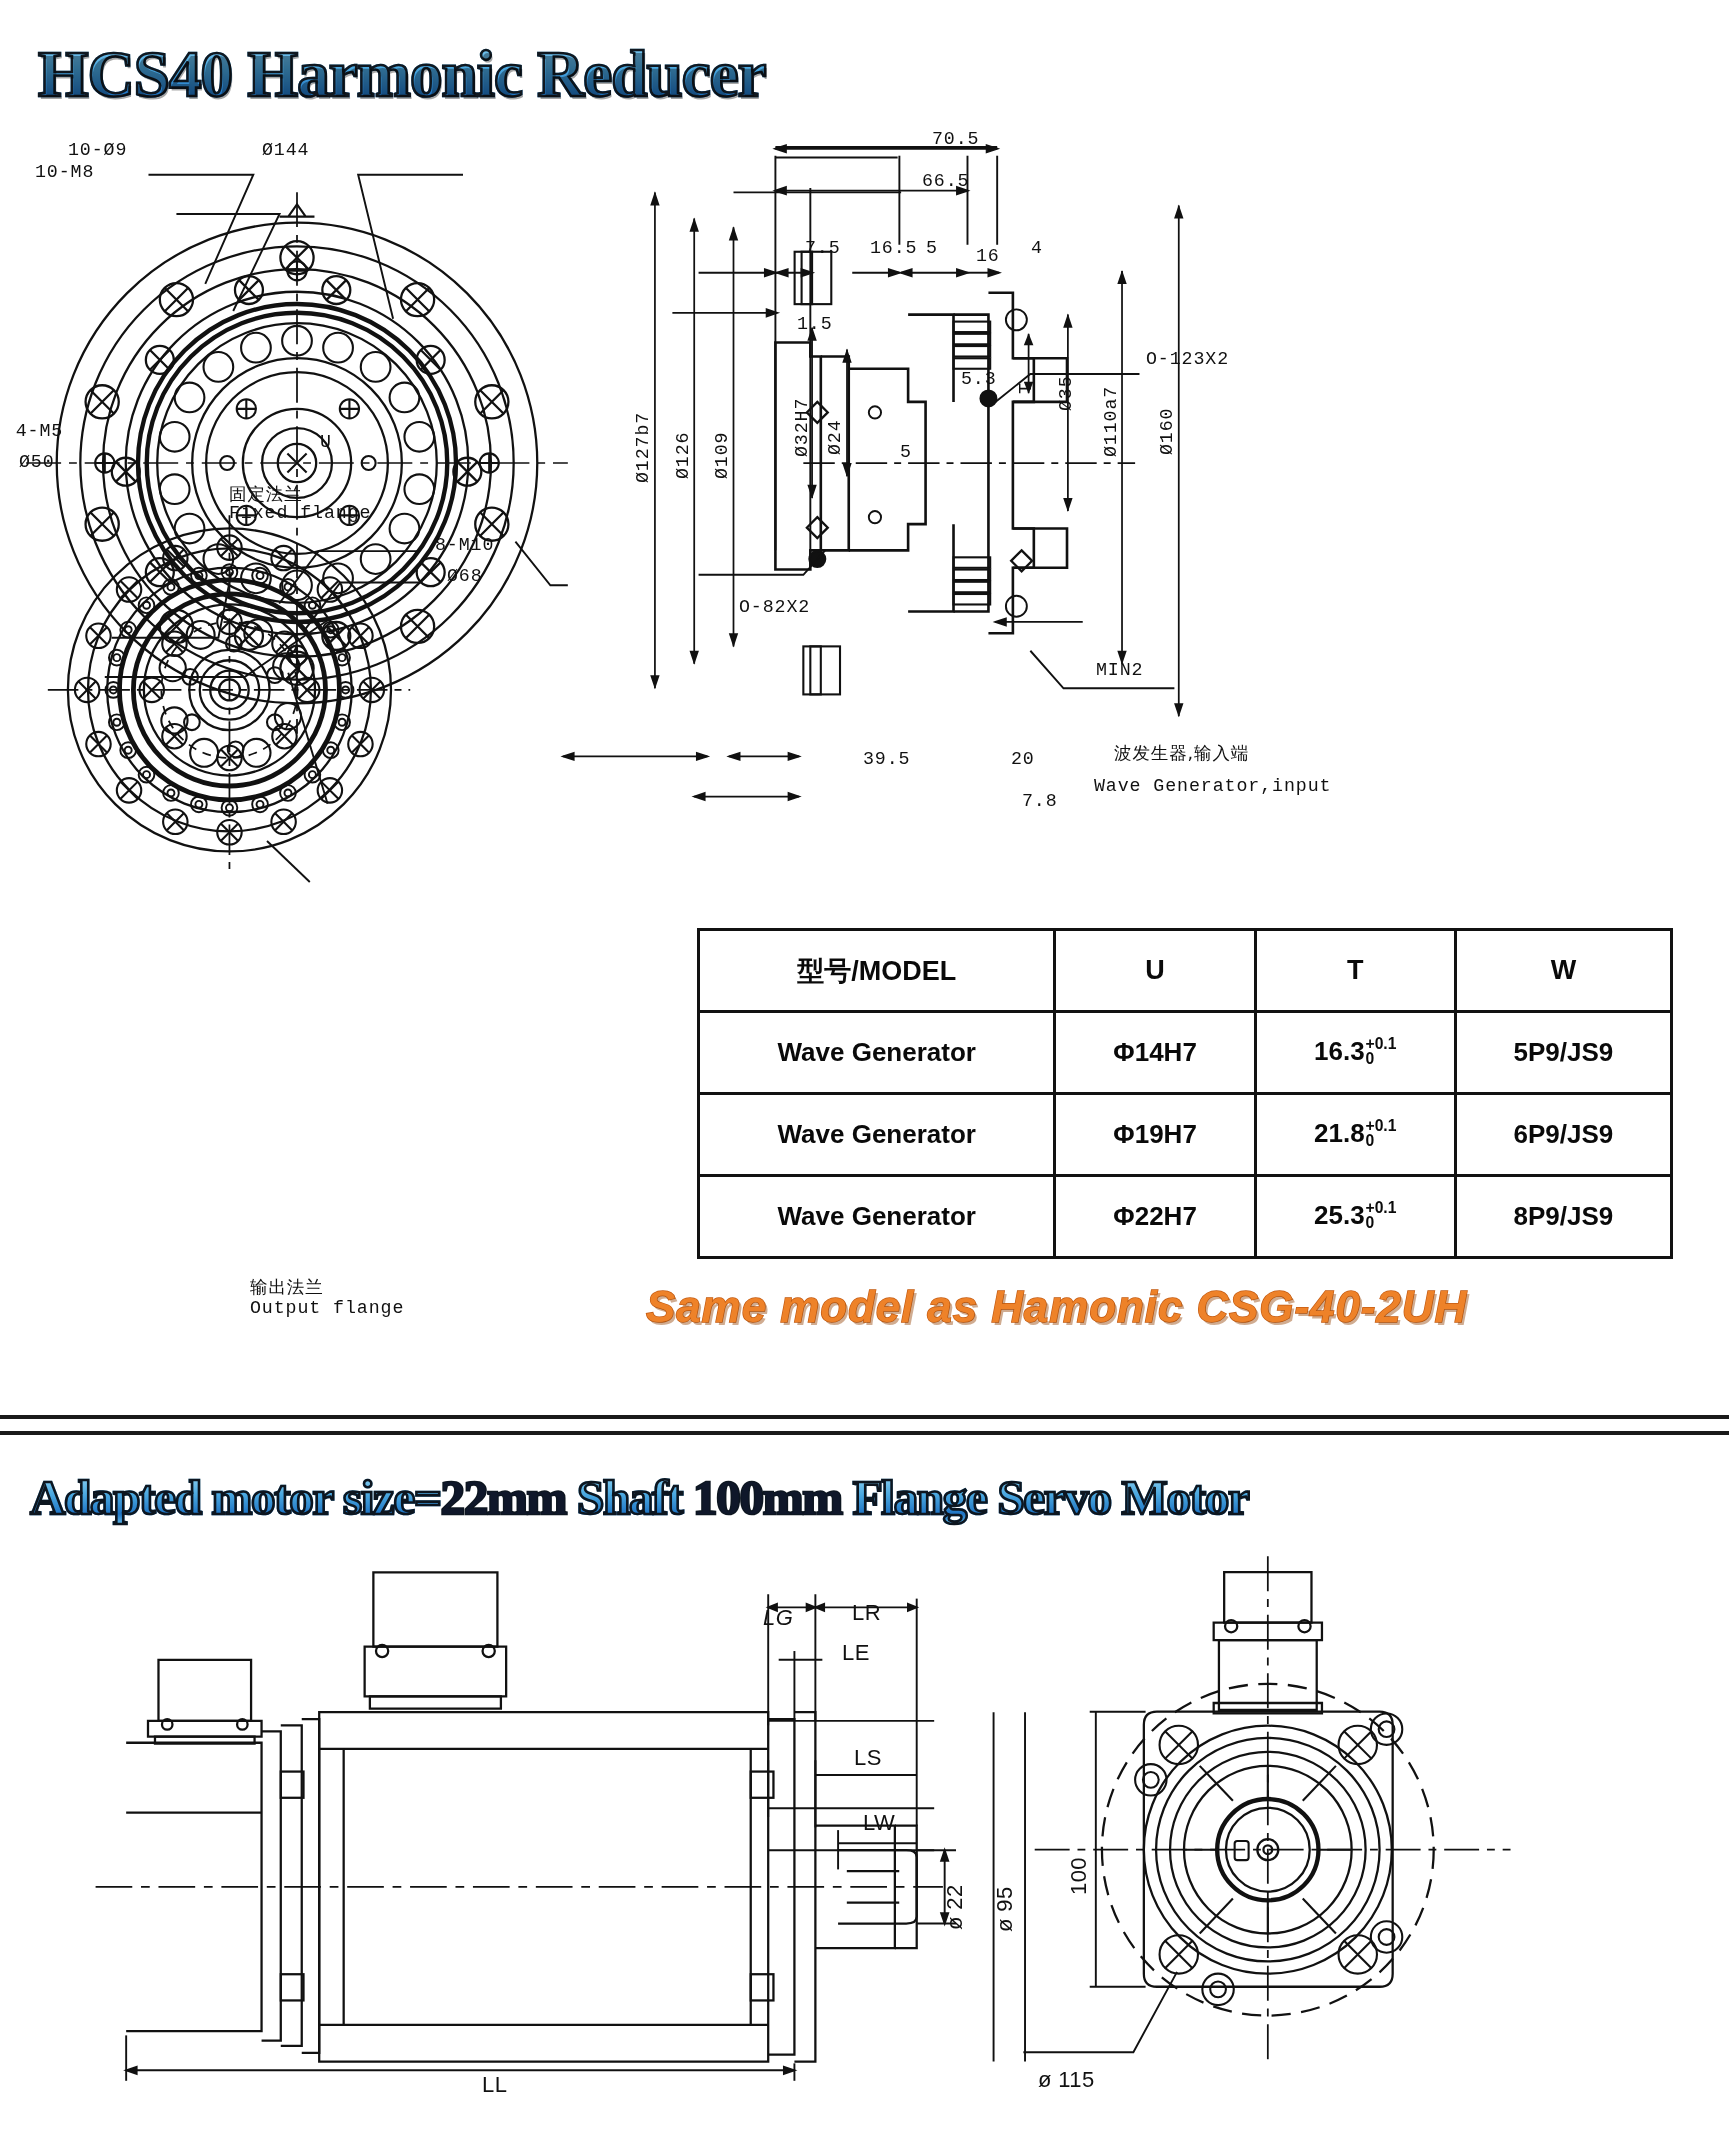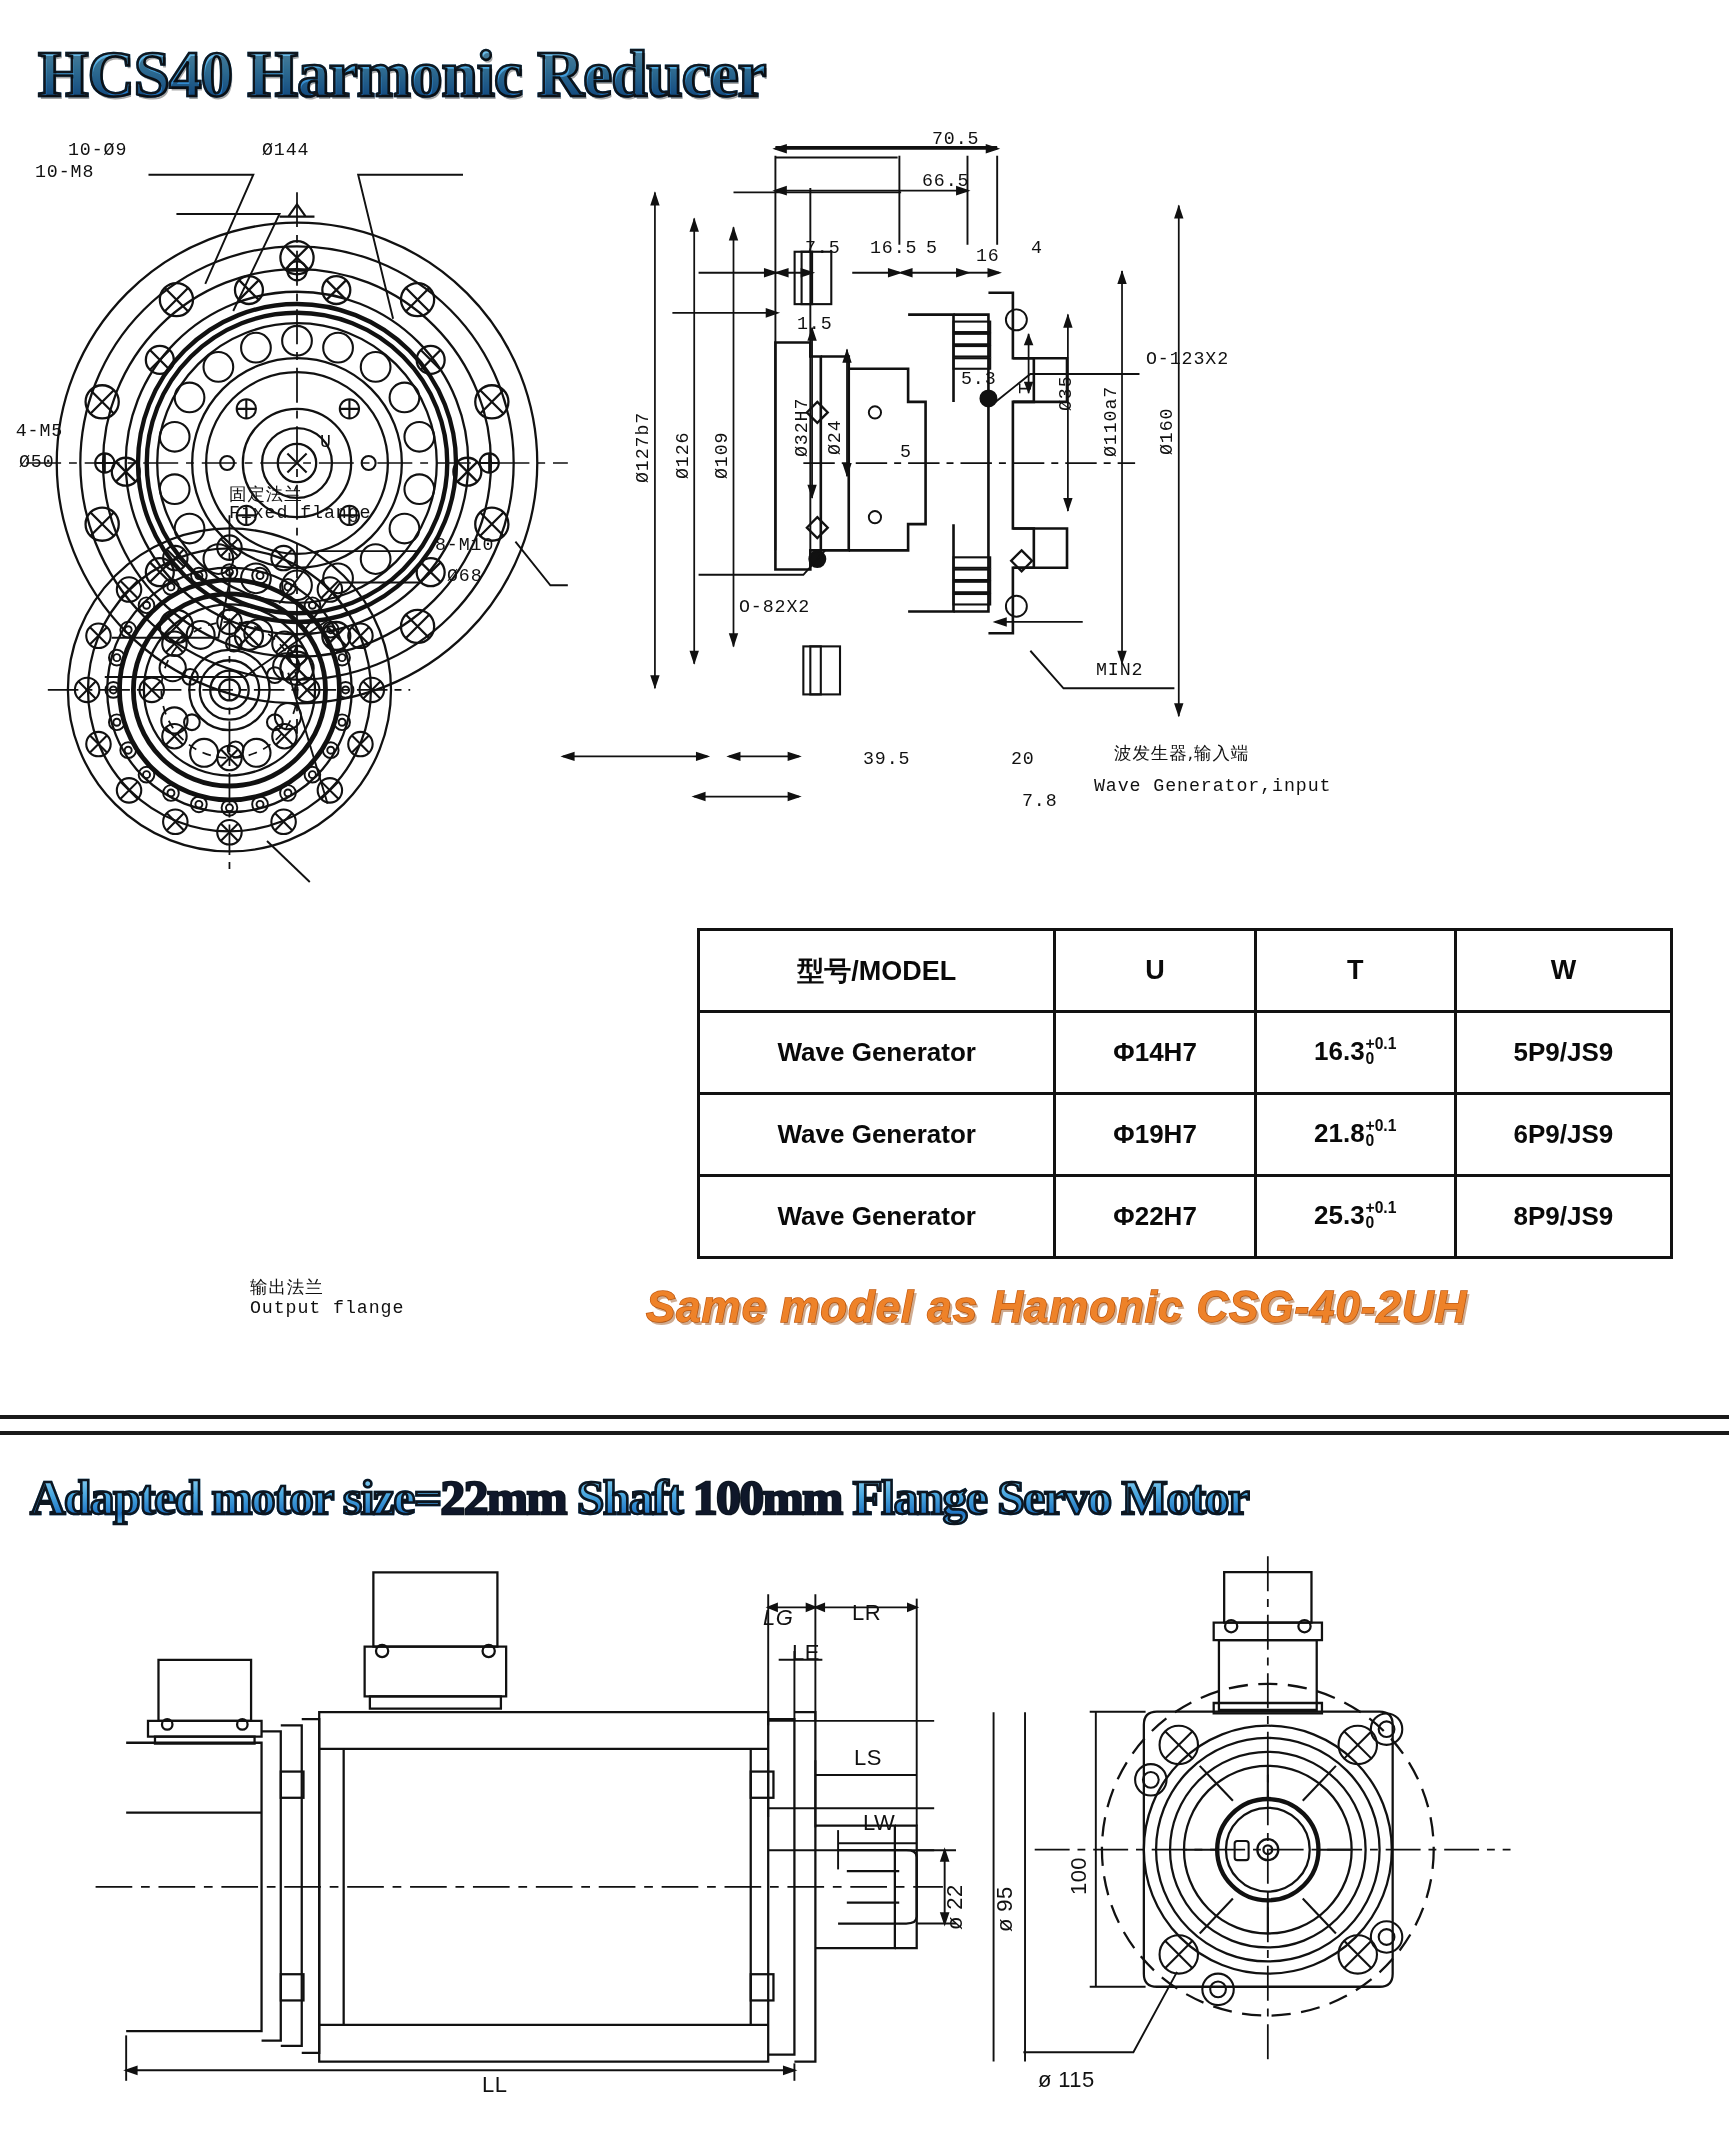--- a/index.html
+++ b/index.html
@@ -760,21 +760,21 @@
         <line x1="880" y1="432" x2="925" y2="432"></line>
 
         <line x1="968" y1="190" x2="968" y2="590"></line>
         <line x1="1004" y1="190" x2="1004" y2="590"></line>
       </g>
     </svg>
   </div>
 
   <div class="dimtext motor" style="left:763px; top:1605px;font-style:italic;">LG</div>
   <div class="dimtext motor" style="left:852px; top:1600px;">LR</div>
-  <div class="dimtext motor" style="left:792px; top:1640px;">LE</div>
+  <div class="dimtext motor" style="left:842px; top:1640px;">LE</div>
   <div class="dimtext motor" style="left:854px; top:1745px;">LS</div>
   <div class="dimtext motor" style="left:863px; top:1810px;">LW</div>
   <div class="dimtext motor" style="left:482px; top:2072px;">LL</div>
   <div class="dimtext motor vert" style="left:968px; top:1904px;">ø 22</div>
   <div class="dimtext motor vert" style="left:1018px; top:1906px;">ø 95</div>
 
   <div class="cad" style="left:1074px; top:1563px;">
     <svg width="454" height="507" viewBox="0 0 520 580">
       <g fill="none" stroke="#111" stroke-width="2.6">
 

